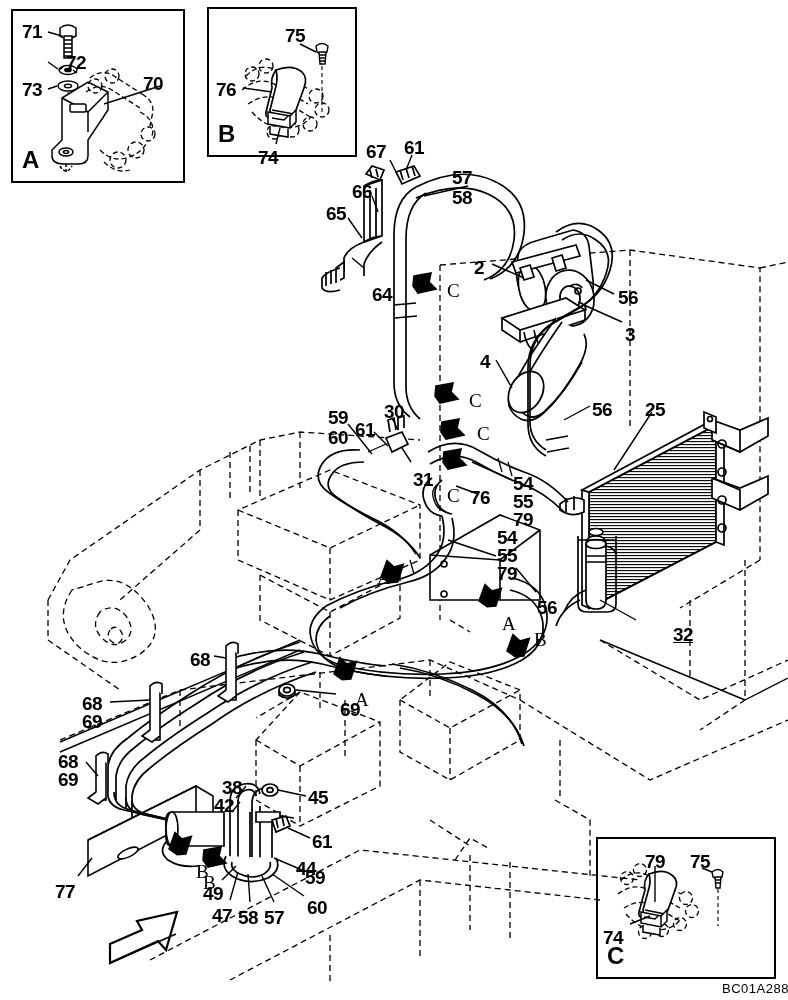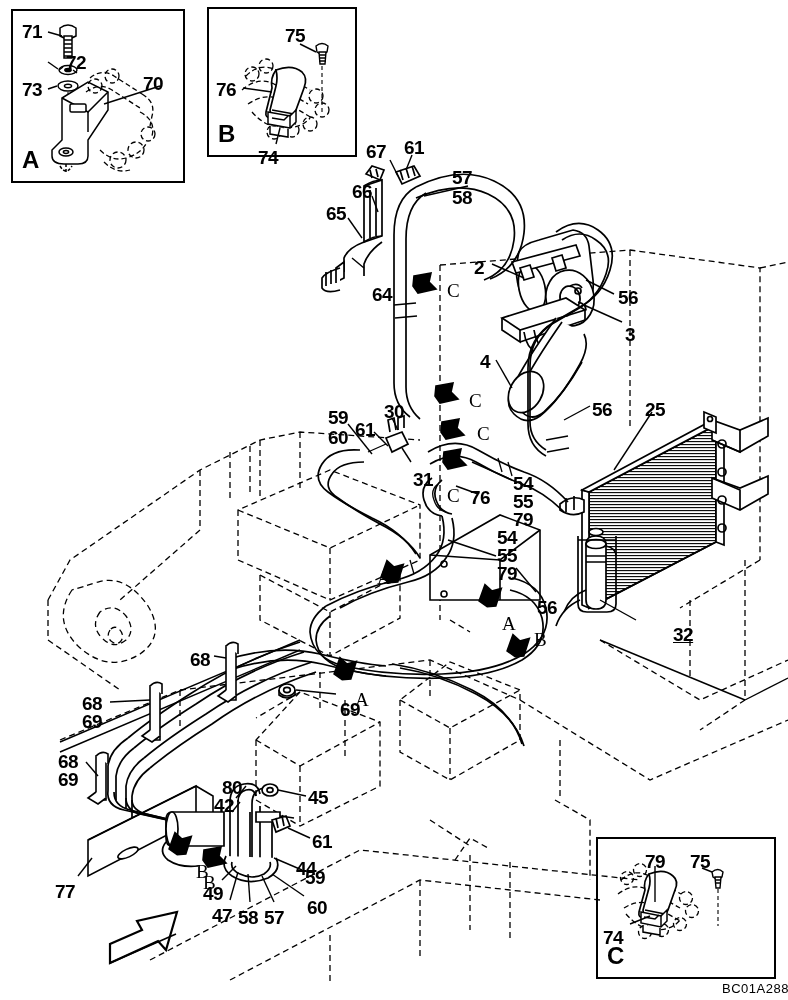--- a/index.html
+++ b/index.html
@@ -528,21 +528,21 @@
       <div class="callout" style="left: 497px; top: 546px;">55</div>
       <div class="callout" style="left: 497px; top: 564px;">79</div>
       <div class="callout" style="left: 537px; top: 598px;">56</div>
       <div class="callout" style="left: 673px; top: 625px; text-decoration: underline;">32</div>
       <div class="callout" style="left: 190px; top: 650px;">68</div>
       <div class="callout" style="left: 82px; top: 694px;">68</div>
       <div class="callout" style="left: 82px; top: 712px;">69</div>
       <div class="callout" style="left: 340px; top: 700px;">69</div>
       <div class="callout" style="left: 58px; top: 752px;">68</div>
       <div class="callout" style="left: 58px; top: 770px;">69</div>
-      <div class="callout" style="left: 222px; top: 778px;">80</div>
+      <div class="callout" style="left: 222px; top: 778px;">38</div>
       <div class="callout" style="left: 214px; top: 796px;">42</div>
       <div class="callout" style="left: 308px; top: 788px;">45</div>
       <div class="callout" style="left: 296px; top: 812px; margin-top: 47px;">44</div>
       <div class="callout" style="left: 312px; top: 832px;">61</div>
       <div class="callout" style="left: 305px; top: 868px;">59</div>
       <div class="callout" style="left: 203px; top: 884px;">49</div>
       <div class="callout" style="left: 307px; top: 898px;">60</div>
       <div class="callout" style="left: 212px; top: 906px;">47</div>
       <div class="callout" style="left: 238px; top: 908px;">58</div>
       <div class="callout" style="left: 264px; top: 908px;">57</div>

